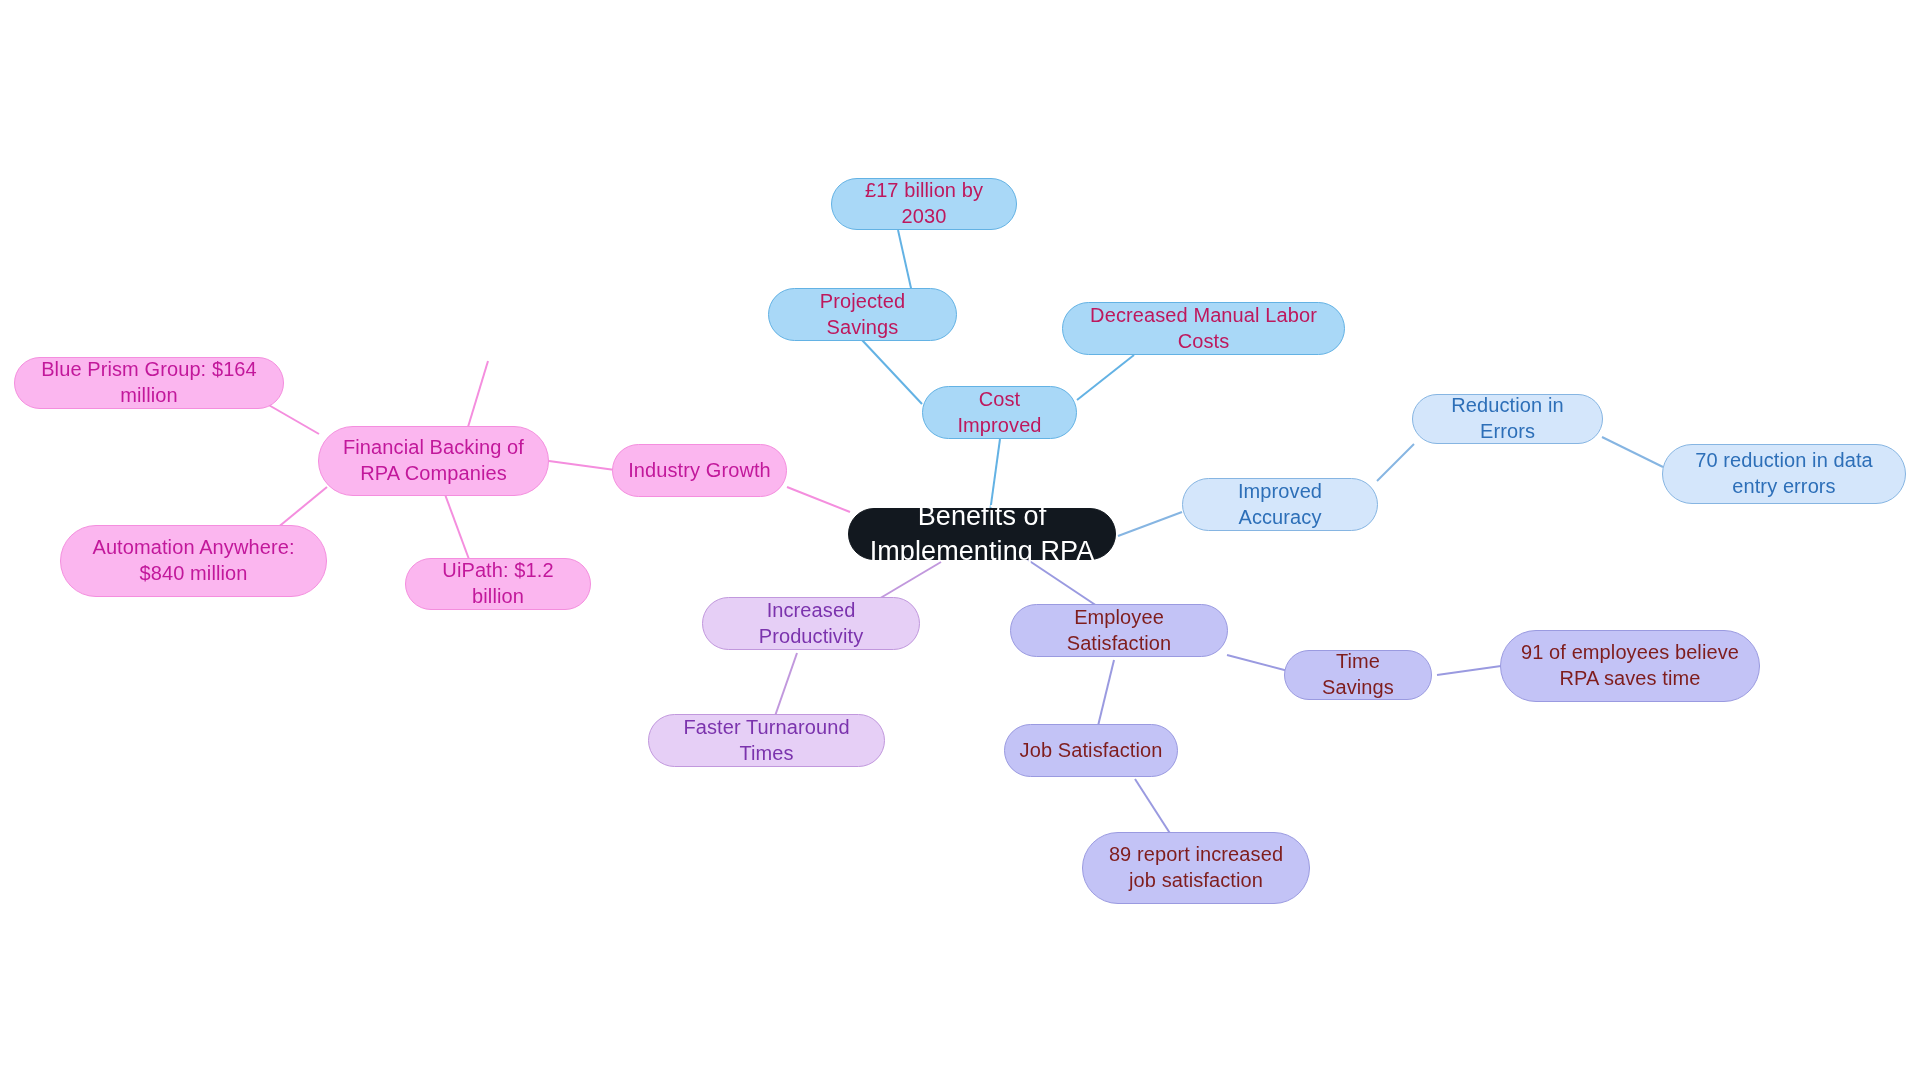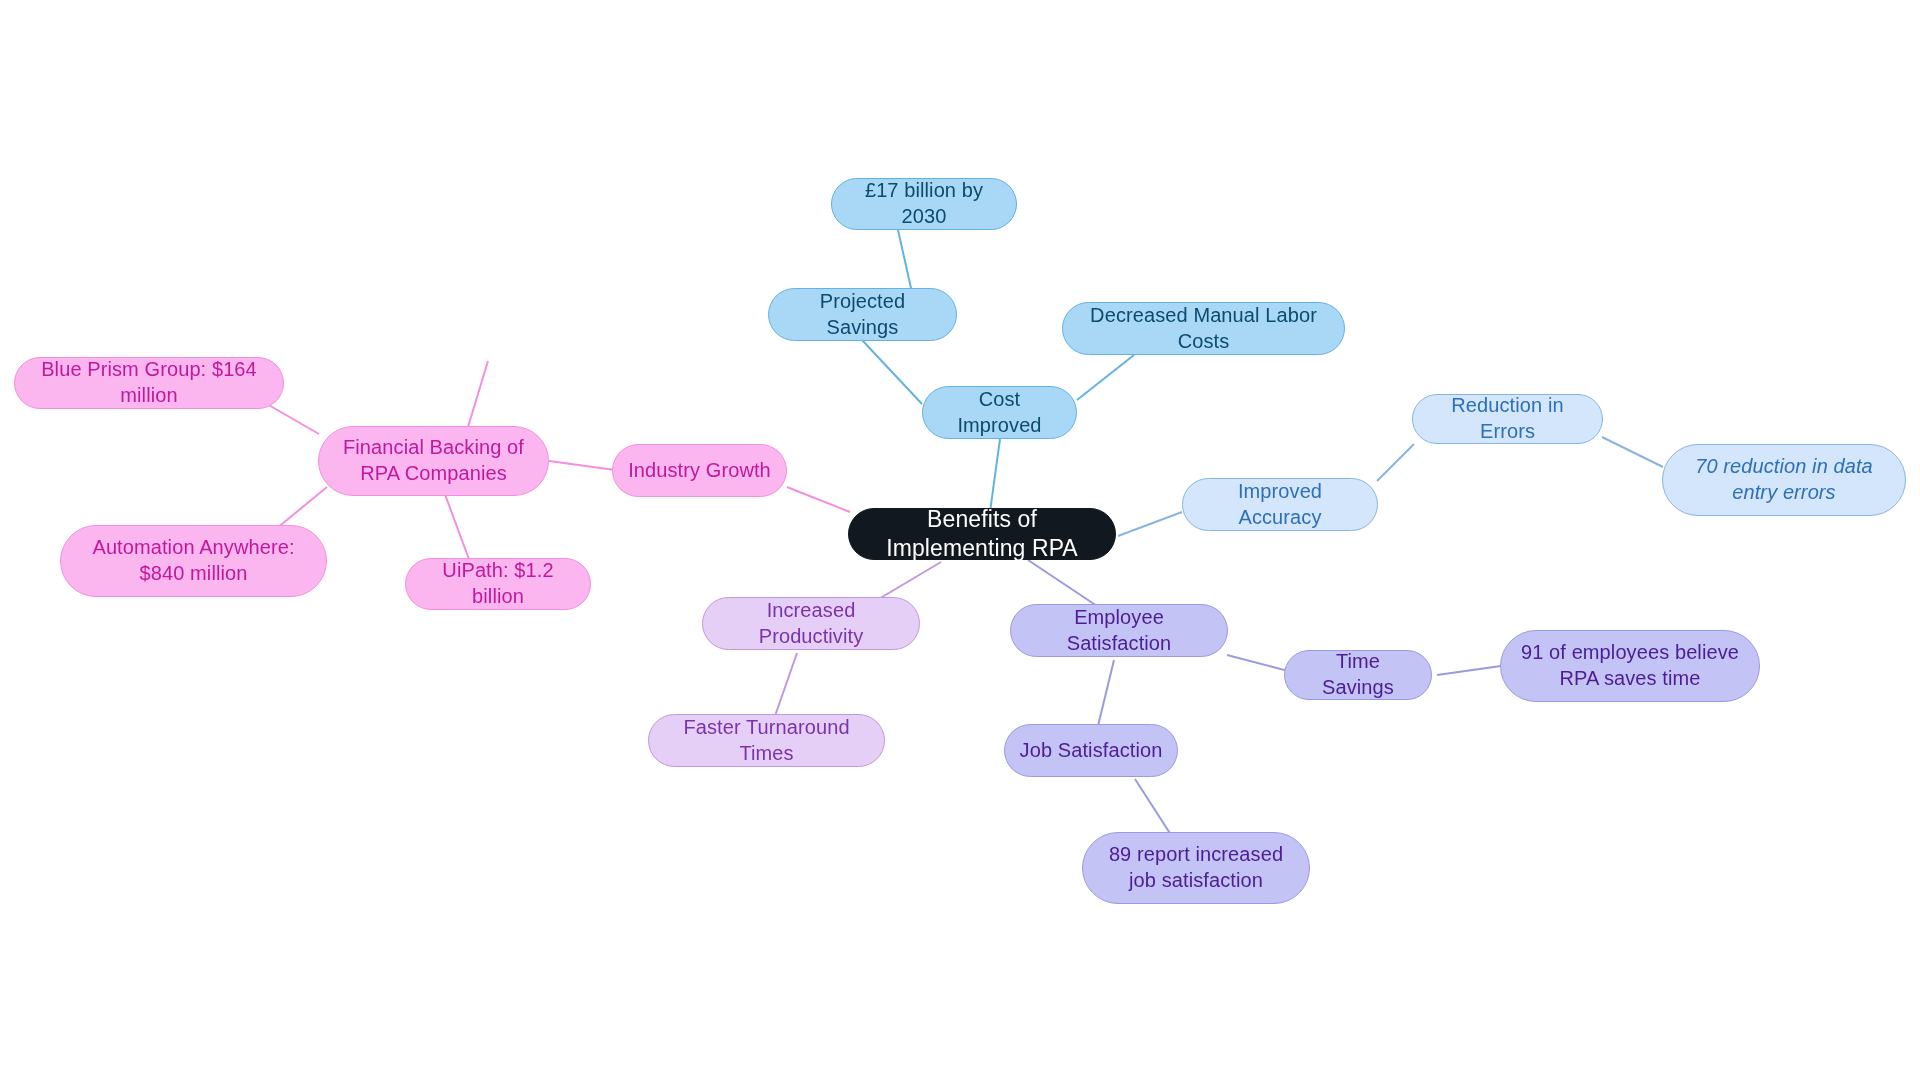--- a/index.html
+++ b/index.html
@@ -42,41 +42,41 @@
     line-height: 1.28;
     padding: 4px 14px;
     white-space: pre-line;
     letter-spacing: 0.1px;
   }
   
   .n-root {
     background: #12181f;
     border-color: #12181f;
     color: #ffffff;
-    font-size: 23px;
+    font-size: 27px;
   }
   
   .n-blue {
     background: #a9d8f7;
     border-color: #63b2e4;
-    color: #0c4a6e;
+    color: #be185d;
     font-size: 20px;
   }
   
   .n-paleblue {
     background: #d4e6fb;
     border-color: #86b5e2;
     color: #2d6fb8;
     font-size: 20px;
   }
   
   .n-periwinkle {
     background: #c3c3f6;
     border-color: #9a9ae0;
-    color: #4c1d95;
+    color: #7f1d1d;
     font-size: 20px;
   }
   
   .n-lilac {
     background: #e6cff6;
     border-color: #c198dd;
     color: #7b33ad;
     font-size: 20px;
   }
   
@@ -142,21 +142,21 @@
   <div class="node n-blue" style="left:768px; top:288px; width:189px; height:53px;">Projected Savings</div>
 
   <div class="node n-blue" style="left:831px; top:178px; width:186px; height:52px;">£17 billion by 2030</div>
 
   <div class="node n-blue" style="left:1062px; top:302px; width:283px; height:53px;">Decreased Manual Labor Costs</div>
 
   <div class="node n-paleblue" style="left:1182px; top:478px; width:196px; height:53px;">Improved Accuracy</div>
 
   <div class="node n-paleblue" style="left:1412px; top:394px; width:191px; height:50px;">Reduction in Errors</div>
 
-  <div class="node n-paleblue" style="left:1662px; top:444px; width:244px; height:72px;font-style:italic;">70 reduction in data entry errors</div>
+  <div class="node n-paleblue" style="left:1662px; top:444px; width:244px; height:60px;">70 reduction in data entry errors</div>
 
   <div class="node n-periwinkle" style="left:1010px; top:604px; width:218px; height:53px;">Employee Satisfaction</div>
 
   <div class="node n-periwinkle" style="left:1284px; top:650px; width:148px; height:50px;">Time Savings</div>
 
   <div class="node n-periwinkle" style="left:1500px; top:630px; width:260px; height:72px;">91 of employees believe RPA saves time</div>
 
   <div class="node n-periwinkle" style="left:1004px; top:724px; width:174px; height:53px;">Job Satisfaction</div>
 
   <div class="node n-periwinkle" style="left:1082px; top:832px; width:228px; height:72px;">89 report increased job satisfaction</div>

